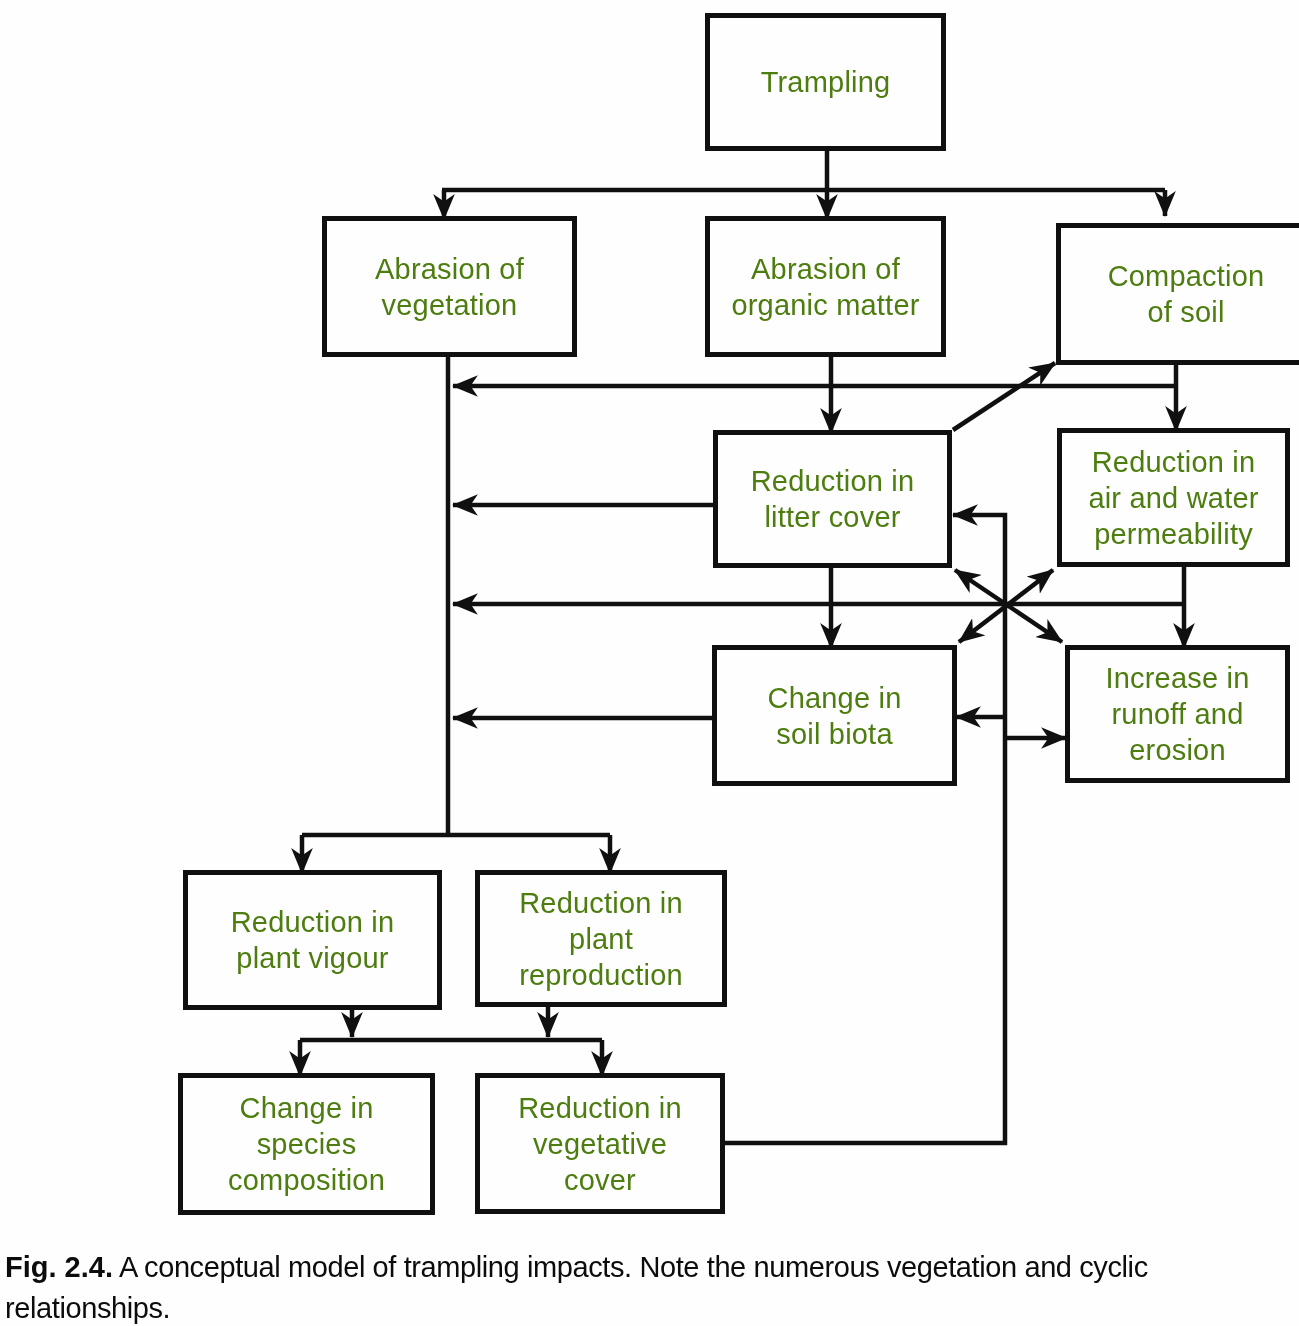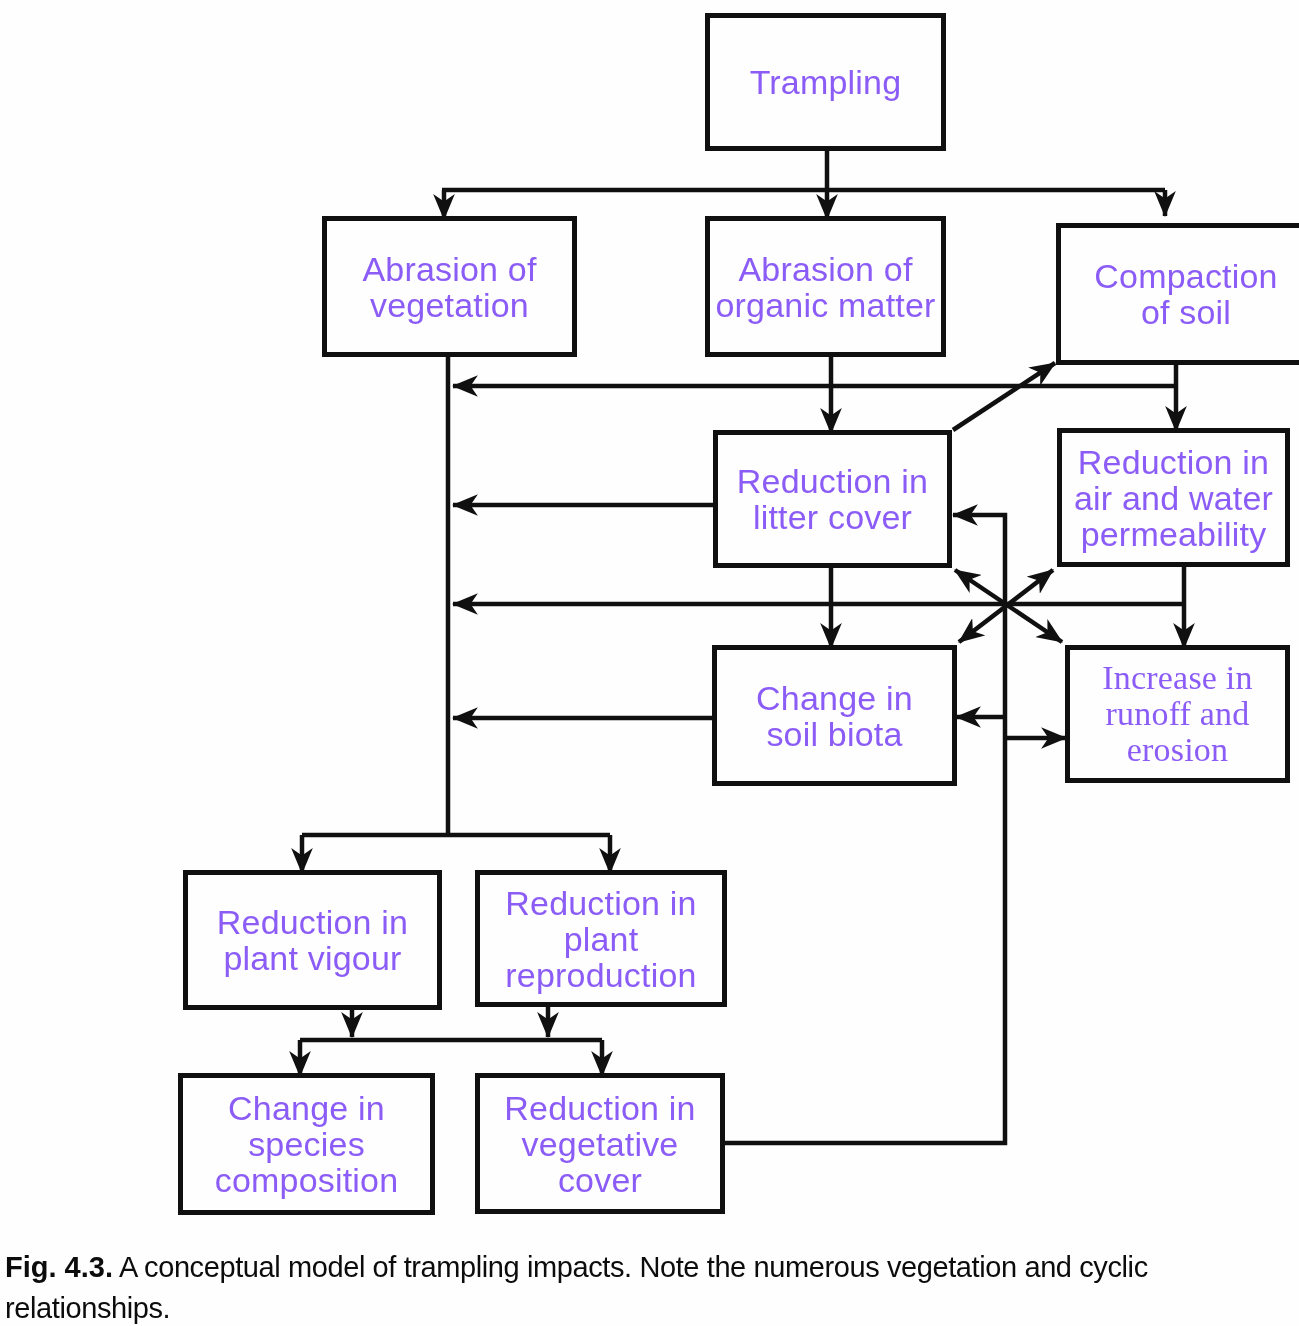--- a/index.html
+++ b/index.html
@@ -16,24 +16,24 @@
     position:absolute;
     box-sizing:border-box;
     background:#fefefe;
     border:5px solid #101010;
     display:flex;align-items:center;justify-content:center;
     text-align:center;
     z-index:2;
   }
   .node .label{
     white-space:pre-line;
-    font-size:34px;
+    font-size:29px;
     line-height:36px;
     letter-spacing:0.2px;
-    color:#8b5cf6;
+    color:#4d7c0f;
   }
   .caption{
     position:absolute;left:5px;top:1247px;width:1292px;
     font-size:29px;line-height:41px;letter-spacing:-0.4px;
     color:#0c0c0c;
     z-index:2;
   }
   .caption .cap-line{display:block;}
   .caption b{letter-spacing:0px;}
 </style>
@@ -124,21 +124,21 @@
     <span class="label">Reduction in
 air and water
 permeability</span>
   </div>
 
   <div class="node" style="left:712px;top:645px;width:245px;height:141px;">
     <span class="label">Change in
 soil biota</span>
   </div>
 
-  <div class="node" style="left:1065px;top:645px;width:225px;height:138px;font-family:Liberation Serif, serif;">
+  <div class="node" style="left:1065px;top:645px;width:225px;height:138px;">
     <span class="label">Increase in
 runoff and
 erosion</span>
   </div>
 
   <div class="node" style="left:183px;top:870px;width:259px;height:140px;">
     <span class="label">Reduction in
 plant vigour</span>
   </div>
 
@@ -154,17 +154,17 @@
 composition</span>
   </div>
 
   <div class="node" style="left:475px;top:1073px;width:250px;height:141px;">
     <span class="label">Reduction in
 vegetative
 cover</span>
   </div>
 
   <div class="caption">
-    <span class="cap-line"><b>Fig. 4.3.</b> <span>A conceptual model of trampling impacts. Note the numerous vegetation and cyclic</span></span>
+    <span class="cap-line"><b>Fig. 2.4.</b> <span>A conceptual model of trampling impacts. Note the numerous vegetation and cyclic</span></span>
     <span class="cap-line">relationships.</span>
   </div>
 
 </div>
 
 </body></html>

